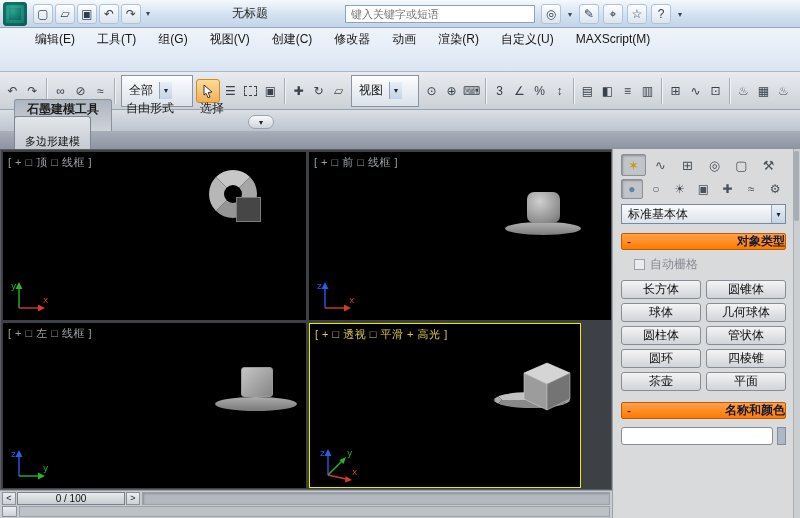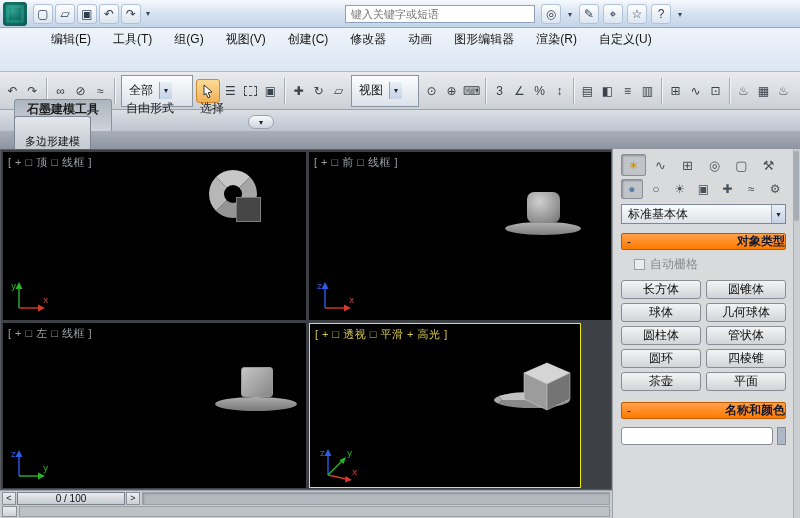--- a/index.html
+++ b/index.html
@@ -19,21 +19,21 @@
   .win-title { position:absolute; left:150px; width:200px; text-align:center; font-size:12px; color:#1c1c1c; }
   .searchbox { position:absolute; left:345px; top:5px; width:190px; height:18px; background:#fff;
     border:1px solid #8fa2b8; display:flex; align-items:center; }
   .searchbox input { border:none; outline:none; width:100%; font-size:11px; padding:0 5px; color:#333;
     font-family:"Liberation Sans","DejaVu Sans",sans-serif; background:transparent; }
   .tb-right { position:absolute; left:540px; top:4px; display:flex; gap:2px; align-items:center; }
 
   
   .menubar { position:absolute; left:0; top:28px; width:800px; height:44px;
     background:linear-gradient(#eff4fa,#dbe6f3); border-bottom:1px solid #aab8ca; font-size:12px; color:#151515; }
-  .menurow { display:flex; height:22px; align-items:center; padding-left:24px;margin-left:16px; }
+  .menurow { display:flex; height:22px; align-items:center; padding-left:24px; }
   .menu-item { padding:0 11px; height:22px; line-height:22px; cursor:default; }
 
   
   .toolbar { position:absolute; left:0; top:72px; width:800px; height:38px;
     background:linear-gradient(#e9ebee,#ccd1d7); border-bottom:1px solid #9aa2ac;
     display:flex; align-items:center; padding:0 3px; gap:1px; }
   .tb-btn { width:19px; height:24px; display:flex; align-items:center; justify-content:center;
     font-size:12px; color:#39424a; border-radius:3px; }
   .tb-btn.active { background:linear-gradient(#fbdc98,#f1b058); border:1px solid #cd8a30; }
   .tb-sep { width:1px; height:26px; background:#a6adb5; box-shadow:1px 0 0 #f2f4f6; margin:0 3px; }
@@ -152,20 +152,21 @@
     <span class="qicon">
         <span>▣</span>
       </span>
     <span class="qicon">
         <span>↶</span>
       </span>
     <span class="qicon">
         <span>↷</span>
       </span>
     <span class="qcaret">▾</span>
+    <div class="win-title">无标题</div>
     <div class="searchbox">
       <input placeholder="键入关键字或短语" style="">
     </div>
     <div class="tb-right">
       <span class="qicon">
           <span>◎</span>
         </span>
       <span class="qcaret">▾</span>
       <span class="qicon">
           <span>✎</span>
@@ -185,23 +186,23 @@
 
   <div class="menubar">
     <div class="menurow">
       <span class="menu-item">编辑(E)</span>
       <span class="menu-item">工具(T)</span>
       <span class="menu-item">组(G)</span>
       <span class="menu-item">视图(V)</span>
       <span class="menu-item">创建(C)</span>
       <span class="menu-item">修改器</span>
       <span class="menu-item">动画</span>
-      <span class="menu-item">图形编辑器</span>
       <span class="menu-item">渲染(R)</span>
       <span class="menu-item">自定义(U)</span>
+      <span class="menu-item">MAXScript(M)</span>
     </div>
   </div>
 
   <div class="toolbar">
     <span class="tb-btn">
         <span>↶</span>
       </span>
     <span class="tb-btn">
         <span>↷</span>
       </span>

